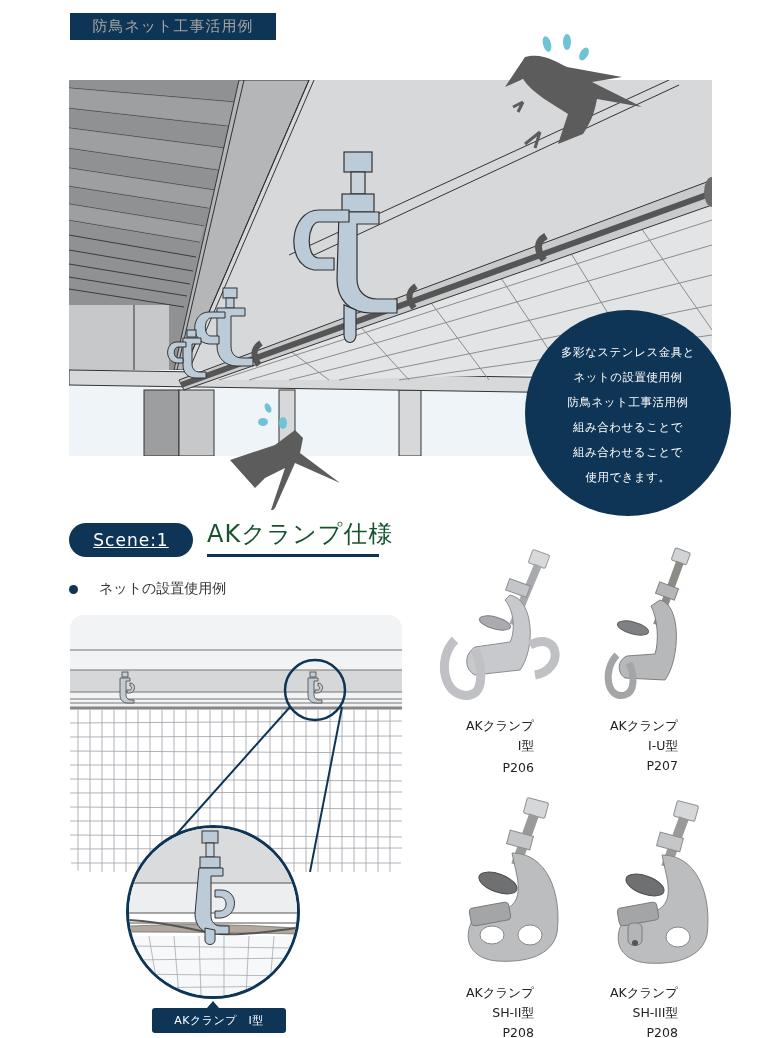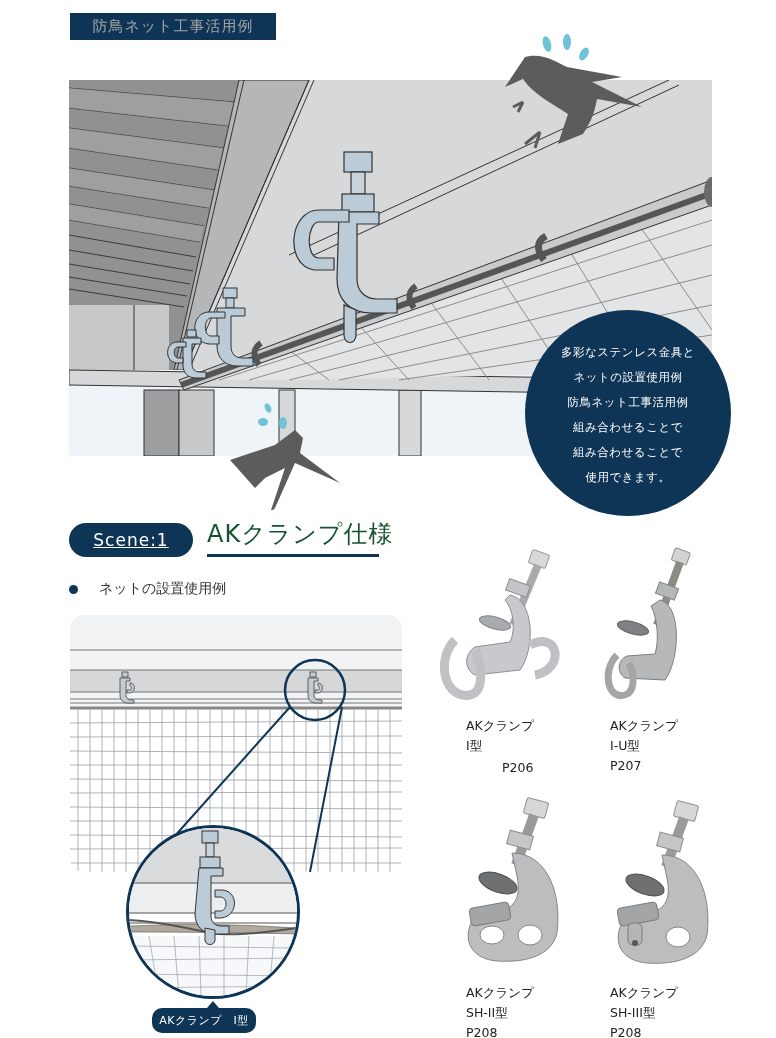--- a/index.html
+++ b/index.html
@@ -36,31 +36,31 @@
   }
   .subhead {
     position: absolute; left: 69px; top: 580px; font-size: 14px; color: #333; display: flex; align-items: center; gap: 21px;
   }
   .subhead .dot { width: 9px; height: 9px; border-radius: 50%; background: #0e3556; display: inline-block; }
 
   .net-panel { position: absolute; left: 70px; top: 615px; width: 332px; height: 257px; border-radius: 14px; overflow: hidden; background: #f2f3f5; }
   .zoom-circle { position: absolute; left: 126px; top: 825px; width: 174px; height: 174px; border-radius: 50%; border: 3px solid #0e3556; overflow: hidden; background: #fff; }
 
   .tag {
-    position: absolute; left: 152px; top: 1008px; width: 104px; height: 25px; border-radius: 10px;
+    position: absolute; left: 152px; top: 1008px; width: 134px; height: 25px; border-radius: 3px;
     background: #0e3556; color: #fff; font-size: 11px; display: flex; align-items: center; justify-content: center; letter-spacing: 0.5px;
   }
   .tag::before {
     content: ""; position: absolute; top: -7px; left: 55px; border-left: 6px solid transparent; border-right: 6px solid transparent; border-bottom: 7px solid #0e3556;
   }
 
   .product { position: absolute; }
   .product svg { display: block; }
   .product-caption { position: absolute; font-size: 12.5px; line-height: 20px; color: #222; }
-  .product-caption div { white-space: nowrap; }
+  .product-caption div { white-space: nowrap; text-align: right; }
 </style>
 </head>
 <body>
 
 <div class="section-label">防鳥ネット工事活用例</div>
 
 <div class="hero">
   <svg width="643" height="376" viewBox="0 0 643 376">
 
     <polygon points="0,0 170,0 105,290 0,290" fill="#8f9193"></polygon>

